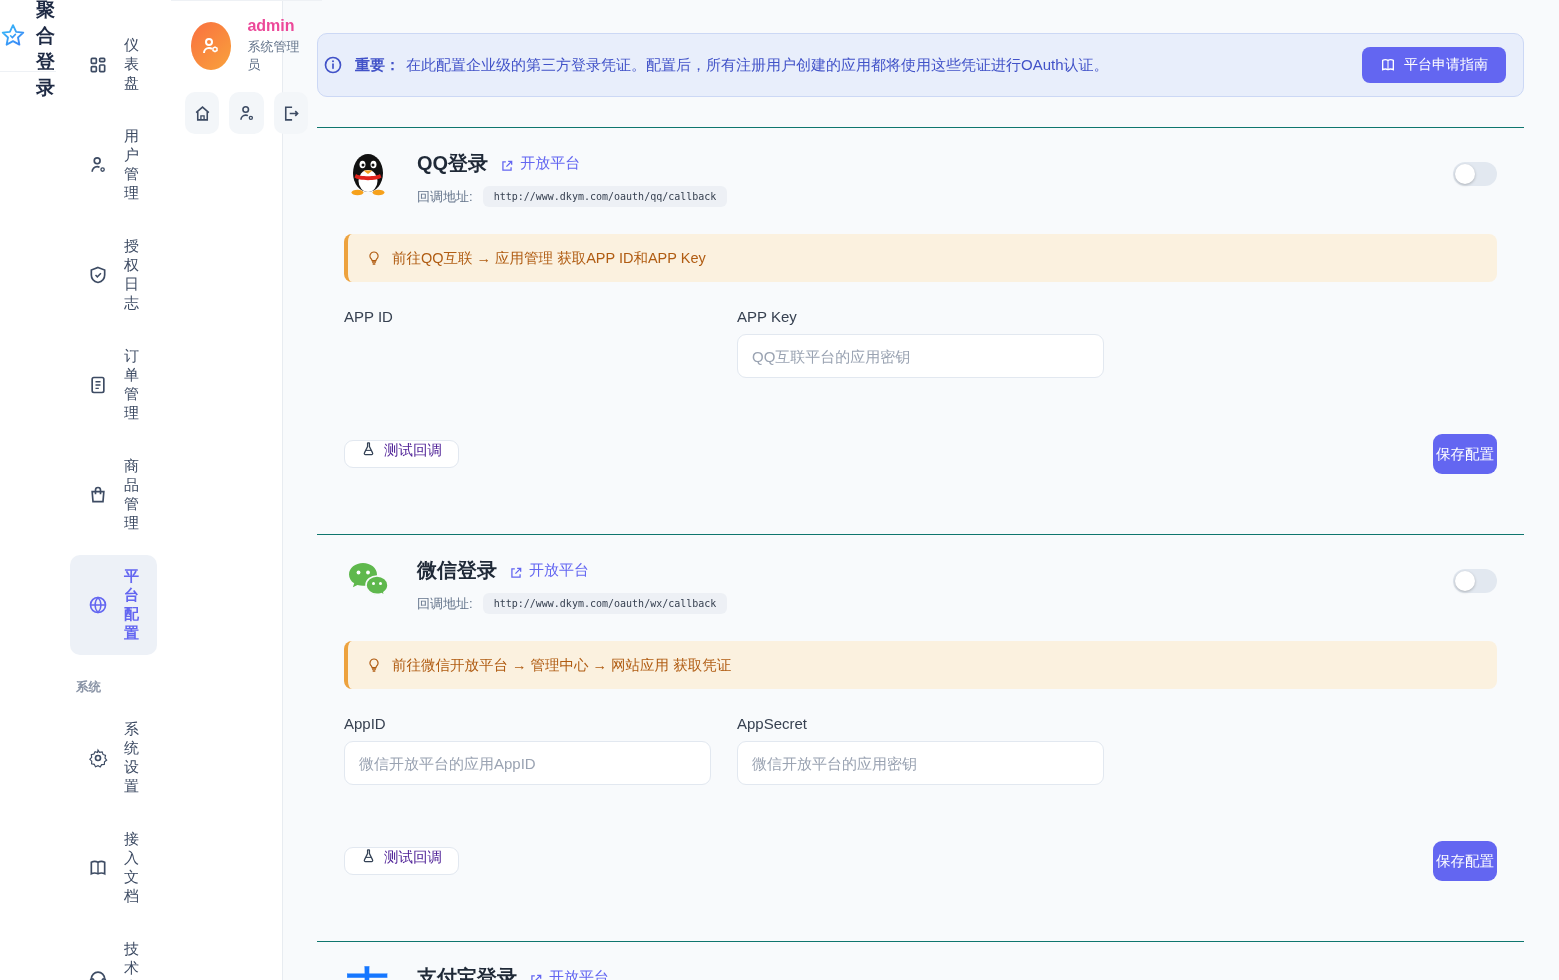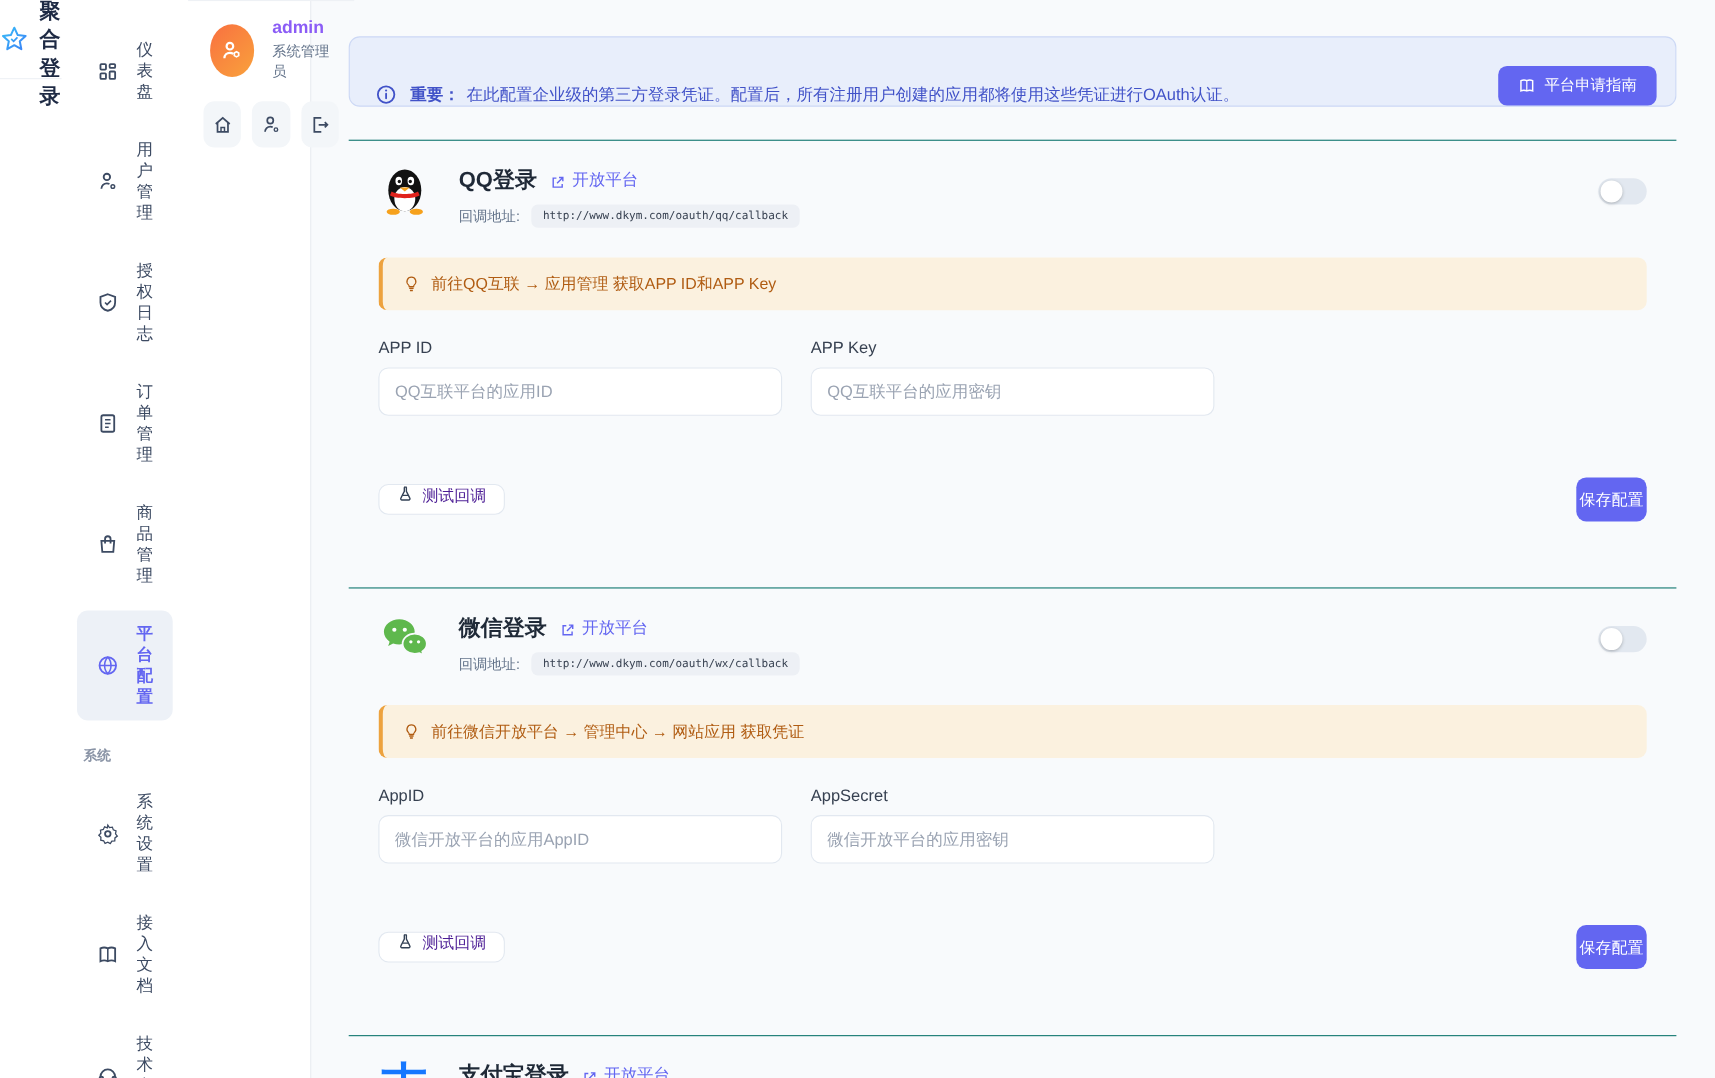--- a/index.html
+++ b/index.html
@@ -28,32 +28,32 @@
   .nav-item.active { background:#edf1f7; color:#6366f1; font-weight:bold; }
   .nav-item.active svg { stroke:#6366f1; }
   .nav-section-label { font-size:12.5px; color:#8a94a6; font-weight:bold; padding:14px 6px 12px 6px; }
   .side-footer { border-top:1px solid #eef1f5; padding:16px 14px 14px 14px; }
   .user-row { display:flex; align-items:center; gap:16px; padding:0 6px 18px 6px; }
   .avatar {
     width:48px; height:48px; border-radius:50%;
     background:linear-gradient(135deg,#f97040,#f9a23c);
     display:flex; align-items:center; justify-content:center;
   }
-  .user-name { font-size:16px; font-weight:bold; color:#8b5cf6; }
+  .user-name { font-size:16px; font-weight:bold; color:#ec4899; }
   .user-role { font-size:13px; color:#64748b; margin-top:3px; }
   .footer-btns { display:flex; gap:10px; }
   .footer-btn {
     flex:1; height:42px; background:#f3f6f9; border:none; border-radius:10px;
     display:flex; align-items:center; justify-content:center; cursor:pointer;
   }
   
   .main { flex:1; padding:33px 35px 0 34px; overflow:hidden; }
   .banner {
     background:#e8eefb; border:1px solid #ccd8f5; border-radius:10px;
-    height:64px; display:flex; align-items:flex-end; padding:0 17px 0 23px; gap:12px;
+    height:64px; display:flex; align-items:center; padding:0 17px 0 5px; gap:12px;
   }
   .banner-text { font-size:15px; color:#4152c8; flex:1; }
   .banner-text b { margin-right:6px; }
   .guide-btn {
     background:#6366f1; color:#fff; border:none; border-radius:8px;
     height:36px; padding:0 18px; font-size:14px; display:flex; align-items:center;
     gap:8px; cursor:pointer; white-space:nowrap;
   }
   
   .section { border-top:1px solid #0f766e; margin-top:30px; padding:22px 27px 30px 27px; }
@@ -324,21 +324,20 @@
           <path d="M9 18h6M10 21h4"></path>
             <path d="M12 3a6 6 0 0 1 4 10.5c-.8.7-1 1.5-1 2.5h-6c0-1-.2-1.8-1-2.5A6 6 0 0 1 12 3z" stroke-width="1.7"></path>
         </svg>
       </span>
       <span>前往QQ互联 → 应用管理 获取APP ID和APP Key</span>
     </div>
 
     <div class="grid">
       <div class="field">
         <div class="field-label">APP ID</div>
-        <input type="text" placeholder="QQ互联平台的应用ID" style="">
       </div>
       <div class="field">
         <div class="field-label">APP Key</div>
         <input type="text" placeholder="QQ互联平台的应用密钥" style="">
       </div>
     </div>
 
     <div class="actions">
       <button class="test-btn">
         <span>

